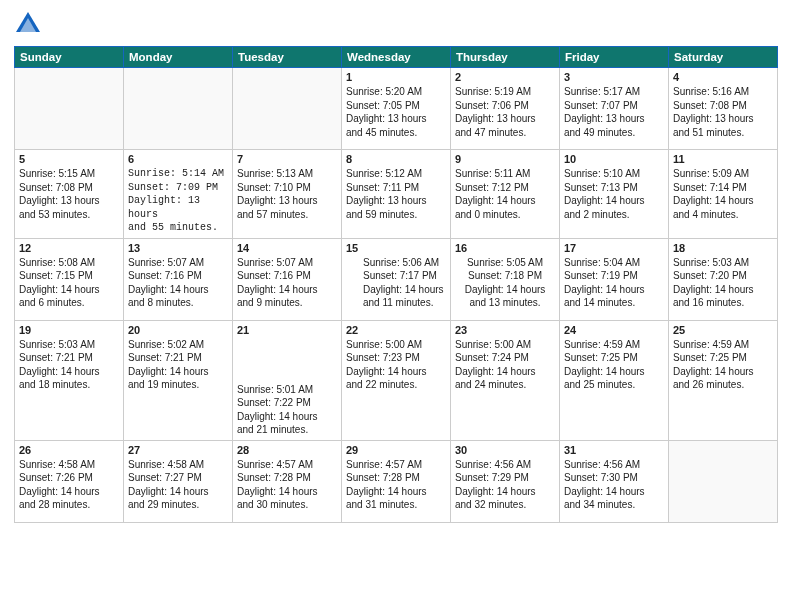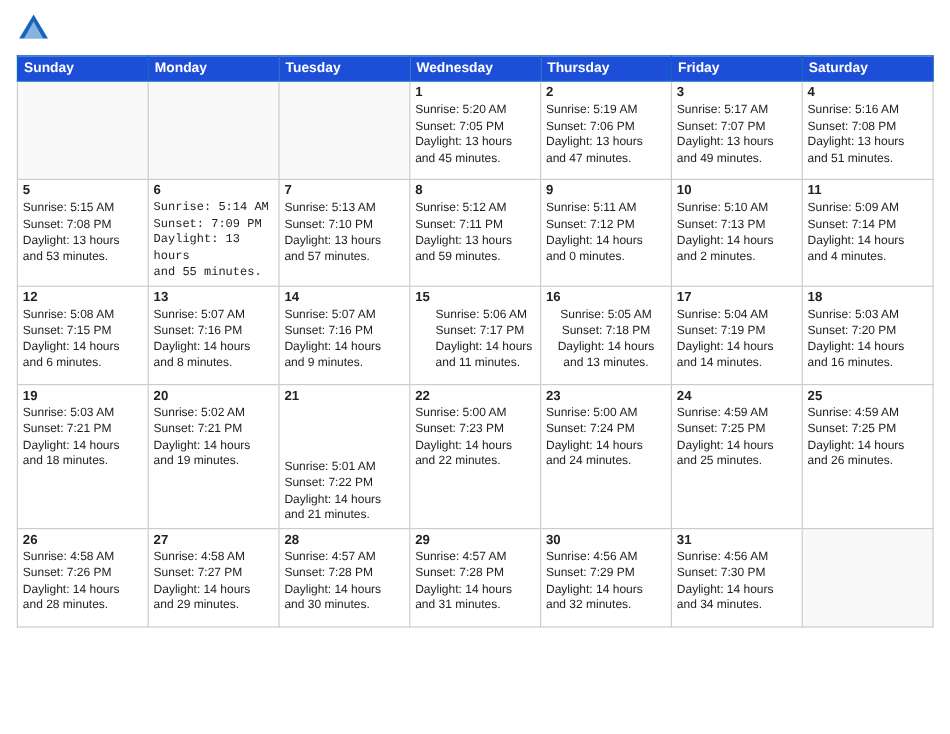--- a/index.html
+++ b/index.html
@@ -49,21 +49,21 @@
     .subtitle {
       font-size: 14px;
       color: #444;
     }
     .calendar {
       width: 100%;
       border-collapse: collapse;
       table-layout: fixed;
     }
     .calendar th {
-      background: #1d4ed8;
+      background: #0f766e;
       color: #fff;
       font-size: 11.5px;
       font-weight: bold;
       padding: 4px 5px;
       text-align: left;
       border: 1px solid #1565c0;
     }
     .calendar td {
       border: 1px solid #ccc;
       vertical-align: top;

